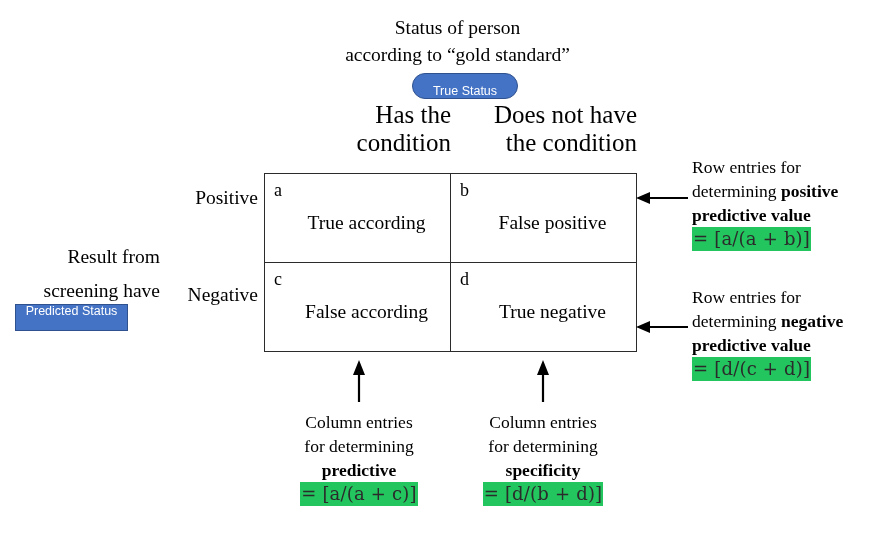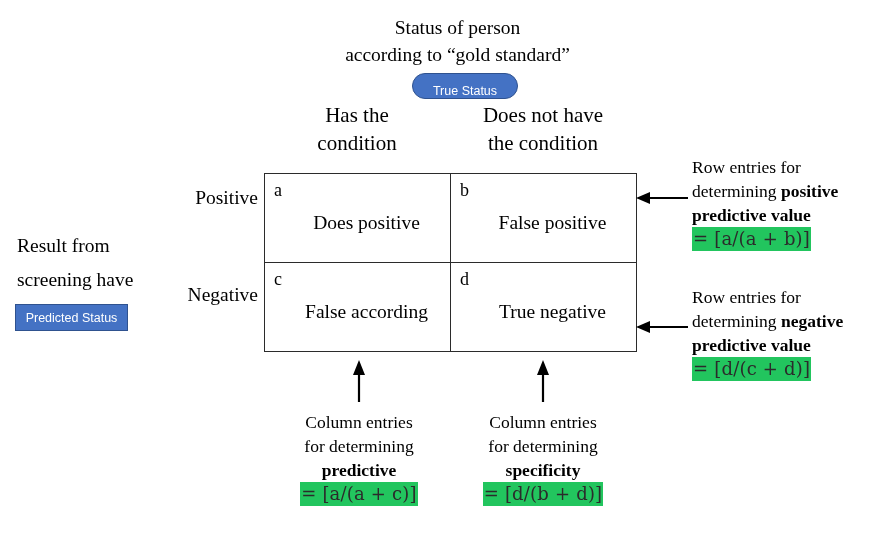--- a/index.html
+++ b/index.html
@@ -41,43 +41,42 @@
   }
   #true-status-badge {
     left: 412px; top: 73px;
     width: 106px; height: 26px;
     padding-top: 11px;
     border-radius: 13px;
   }
   #predicted-status-badge {
     left: 15px; top: 304px;
     width: 113px; height: 27px;
-    padding-top: 7px;
+    padding-top: 0;
   }
 
   
   .col-header {
     top: 101px;
     width: 188px;
-    text-align: center;
-    font-size: 21px;
+    text-align: right;
+    font-size: 25px;
     line-height: 28px;
   }
   #col-header-0 { left: 263px; }
   #col-header-1 { left: 449px; }
   .col-header .line { display: block; }
 
   
   #result-label {
-    left: 0; top: 229px;
+    left: 0; top: 240px;
     width: 160px;
-    text-align: left;
+    text-align: right;
     font-size: 19.5px;
     line-height: 34px;
-    padding-left: 17px;
   }
   #result-label .line { display: block; }
 
   
   .row-label {
     left: 158px;
     width: 100px;
     text-align: right;
     font-size: 19.5px;
     line-height: 22px;
@@ -191,21 +190,21 @@
 <div class="abs badge" id="predicted-status-badge">Predicted Status</div>
 
 <div class="abs row-label" id="row-label-0">Positive</div>
 <div class="abs row-label" id="row-label-1">Negative</div>
 
 <table class="abs" id="matrix-table">
   <tbody>
       <tr>
     <td>
       <span class="cell-key">a</span>
-      <span class="cell-desc">Does positive</span>
+      <span class="cell-desc">True according</span>
     </td>
     <td>
       <span class="cell-key">b</span>
       <span class="cell-desc">False positive</span>
     </td>
   </tr>
   <tr>
     <td>
       <span class="cell-key">c</span>
       <span class="cell-desc">False according</span>

